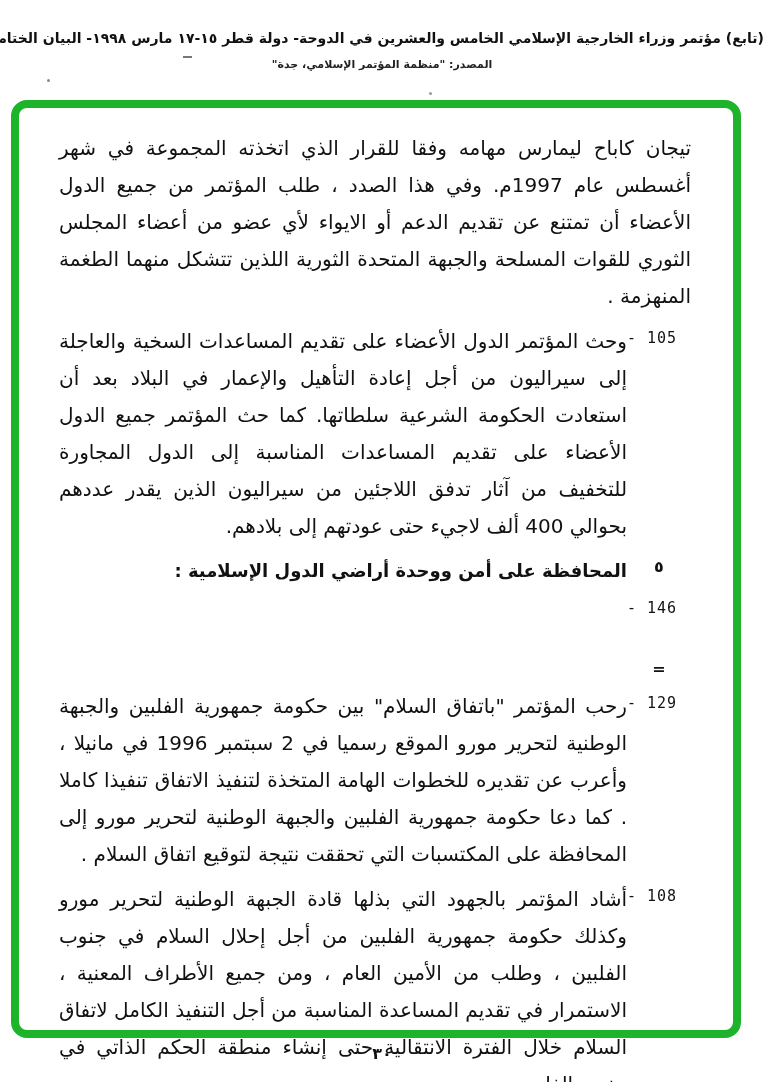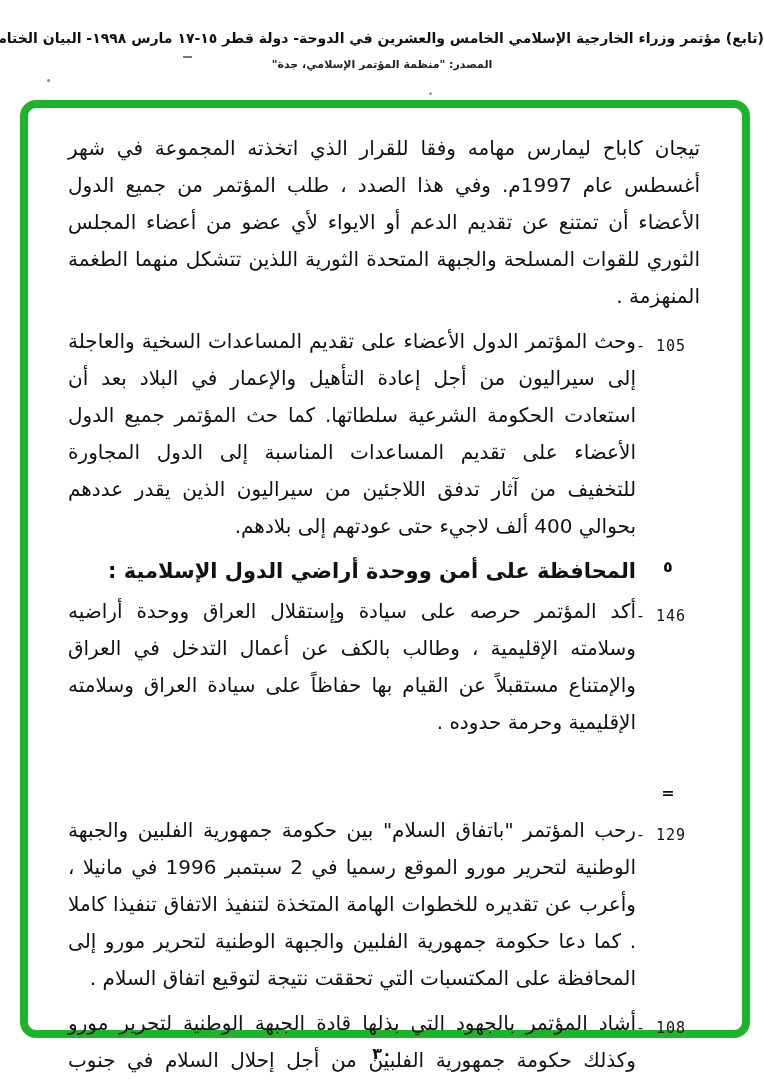--- a/index.html
+++ b/index.html
@@ -34,21 +34,21 @@
   .artifact-dash {
     position: absolute; left: 183px; top: 56px;
     width: 9px; height: 2px; background: #777;
   }
   .artifact-dot-a { position: absolute; left: 47px; top: 79px; width: 3px; height: 3px; background: #888; border-radius: 50%; }
   .artifact-dot-b { position: absolute; left: 429px; top: 92px; width: 3px; height: 3px; background: #999; border-radius: 50%; }
 
   
   .frame {
     position: absolute;
-    left: 20px; top: 100px;
+    left: 11px; top: 100px;
     width: 730px; height: 938px;
     border: 8px solid var(--green, #1db32a);
     border-radius: 16px;
     background: #ffffff;
   }
 
   
   .content {
     direction: rtl;
     padding: 22px 42px 0 40px;
@@ -58,42 +58,41 @@
   .num-cell {
     flex: none;
     width: 64px;
     direction: ltr;
     text-align: left;
     font-family: "DejaVu Sans Mono", monospace;
     font-size: 15px;
     color: #111;
     padding-top: 6px;
     letter-spacing: 1px;
-    margin-top: 8px;
   }
   .marker-cell {
     flex: none;
     width: 64px;
     text-align: center;
     font-size: 16px;
     font-weight: bold;
     padding-top: 4px;
     color: #111;
   }
   .p-text {
     flex: 1;
     font-size: 20px;
     line-height: 37px;
     text-align: justify;
     text-justify: inter-word;
   }
   .row-continuation .p-text {  }
   .heading-text {
     flex: 1;
-    font-size: 21px;
+    font-size: 18px;
     font-weight: bold;
     line-height: 36px;
   }
   .row-heading-1 { margin-top: 6px; margin-bottom: 4px; }
   .row-heading-2 { margin-top: 38px; margin-bottom: 10px; }
 
   
   .page-number {
     position: absolute;
     left: 0; top: 1044px;
@@ -128,21 +127,20 @@
       <div class="p-text">وحث المؤتمر الدول الأعضاء على تقديم المساعدات السخية والعاجلة إلى سيراليون من أجل إعادة التأهيل والإعمار في البلاد بعد أن استعادت الحكومة الشرعية سلطاتها. كما حث المؤتمر جميع الدول الأعضاء على تقديم المساعدات المناسبة إلى الدول المجاورة للتخفيف من آثار تدفق اللاجئين من سيراليون الذين يقدر عددهم بحوالي 400 ألف لاجيء حتى عودتهم إلى بلادهم.</div>
     </div>
 
     <div class="row row-heading-1">
       <div class="marker-cell">٥</div>
       <div class="heading-text">المحافظة على أمن ووحدة أراضي الدول الإسلامية :</div>
     </div>
 
     <div class="row">
       <div class="num-cell">- 146</div>
-      <div class="p-text">أكد المؤتمر حرصه على سيادة وإستقلال العراق ووحدة أراضيه وسلامته الإقليمية ، وطالب بالكف عن أعمال التدخل في العراق والإمتناع مستقبلاً عن القيام بها حفاظاً على سيادة العراق وسلامته الإقليمية وحرمة حدوده .</div>
     </div>
 
     <div class="row row-heading-2">
       <div class="marker-cell">=</div>
     </div>
 
     <div class="row">
       <div class="num-cell">- 129</div>
       <div class="p-text">رحب المؤتمر "باتفاق السلام" بين حكومة جمهورية الفلبين والجبهة الوطنية لتحرير مورو الموقع رسميا في 2 سبتمبر 1996 في مانيلا ، وأعرب عن تقديره للخطوات الهامة المتخذة لتنفيذ الاتفاق تنفيذا كاملا . كما دعا حكومة جمهورية الفلبين والجبهة الوطنية لتحرير مورو إلى المحافظة على المكتسبات التي تحققت نتيجة لتوقيع اتفاق السلام .</div>
     </div>

